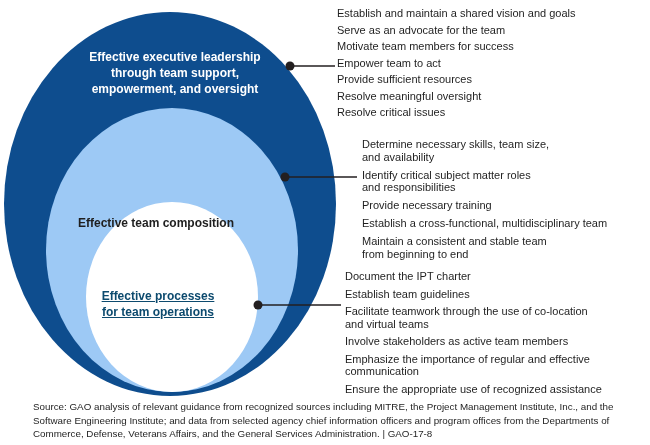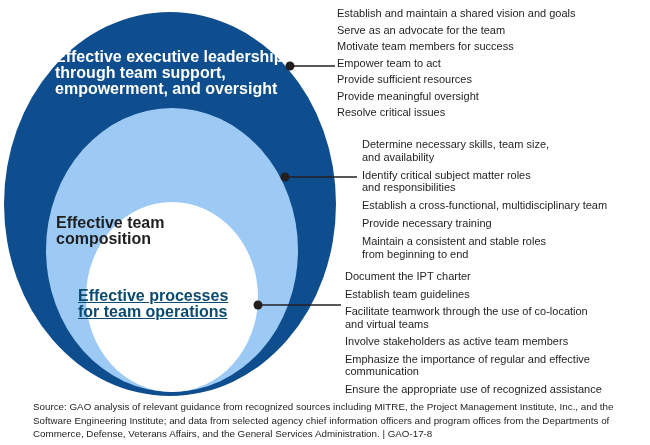--- a/index.html
+++ b/index.html
@@ -3,22 +3,23 @@
 <meta charset="utf-8">
 <style>
   html, body { margin: 0; padding: 0; background: #ffffff; }
   body { width: 650px; height: 445px; font-family: "Liberation Sans", sans-serif; }
   .stage { position: relative; width: 650px; height: 445px; overflow: hidden; background: #ffffff; }
   .stage svg { position: absolute; left: 0; top: 0; }
 
   .ring-label {
     position: absolute;
     font-weight: bold;
-    font-size: 16px;
+    font-size: 12px;
     line-height: 16px;
+    text-align: center;
     white-space: pre-line;
   }
   #label-leadership  { left: 55px;  top: 49px;  width: 240px; color: #ffffff; }
   #label-composition { left: 56px;  top: 169px; width: 200px; color: #1f1f1f; margin-top: 46px; }
   #label-processes   { left: 78px;  top: 288px; width: 160px; color: #0c4a6e; text-decoration: underline; }
 
   .item-list {
     position: absolute;
     margin: 0; padding: 0;
     list-style: none;
@@ -69,32 +70,32 @@
   <div id="label-composition" class="ring-label">Effective team composition</div>
   <div id="label-processes" class="ring-label">Effective processes
 for team operations</div>
 
   <ul id="list-leadership" class="item-list">
     <li>Establish and maintain a shared vision and goals</li>
     <li>Serve as an advocate for the team</li>
     <li>Motivate team members for success</li>
     <li>Empower team to act</li>
     <li>Provide sufficient resources</li>
-    <li>Provide meaningful oversight</li>
+    <li>Resolve meaningful oversight</li>
     <li>Resolve critical issues</li>
   </ul>
 
   <ul id="list-composition" class="item-list">
     <li>Determine necessary skills, team size,
 and availability</li>
     <li>Identify critical subject matter roles
 and responsibilities</li>
+    <li>Provide necessary training</li>
     <li>Establish a cross-functional, multidisciplinary team</li>
-    <li>Provide necessary training</li>
-    <li>Maintain a consistent and stable roles
+    <li>Maintain a consistent and stable team
 from beginning to end</li>
   </ul>
 
   <ul id="list-processes" class="item-list">
     <li>Document the IPT charter</li>
     <li>Establish team guidelines</li>
     <li>Facilitate teamwork through the use of co-location
 and virtual teams</li>
     <li>Involve stakeholders as active team members</li>
     <li>Emphasize the importance of regular and effective

